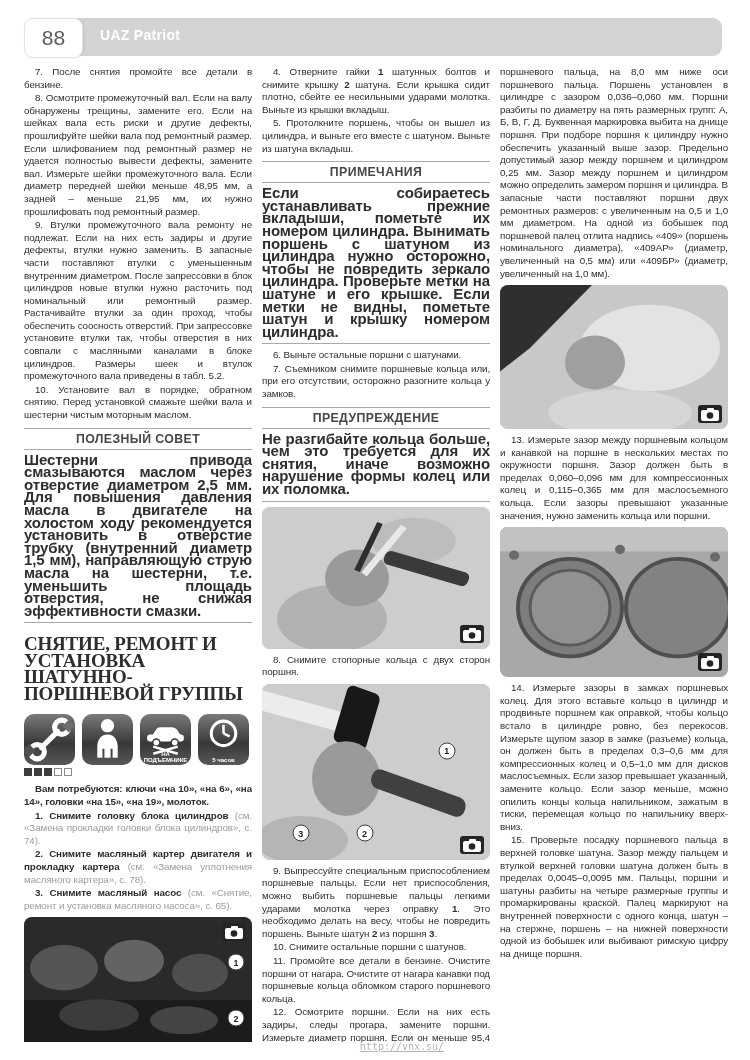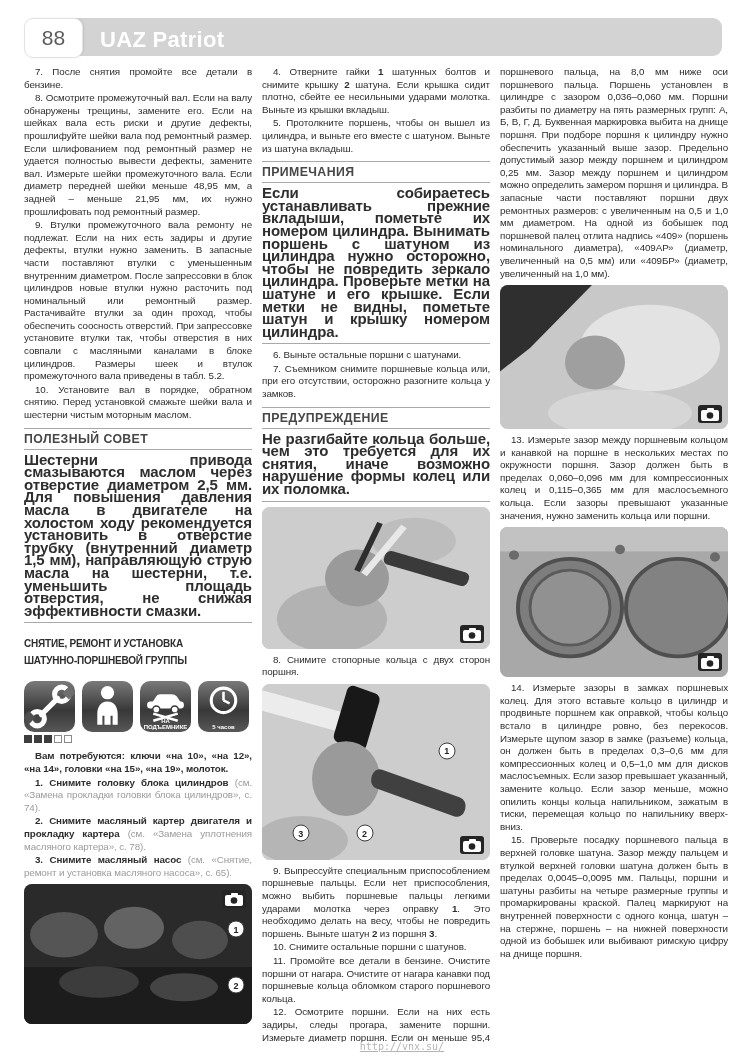--- a/index.html
+++ b/index.html
@@ -1,36 +1,36 @@
 <!DOCTYPE html>
 <html><head>
 <meta charset="utf-8">
 <style>
   html,body{margin:0;padding:0;background:#fff;}
   body{width:750px;height:1060px;font-family:"Liberation Sans",sans-serif;color:#2e2e2e;position:relative;overflow:hidden;}
   
   .hdr{position:absolute;top:18px;left:24px;right:28px;height:36px;border-radius:18px;}
   .hdr-band{position:absolute;left:24px;top:0;right:0;height:38px;background:#d3d3d3;border-radius:9px;}
   .hdr-pagebox{position:absolute;left:0;top:0;width:57px;height:38px;background:#fff;border:1px solid #e3e3e3;border-radius:9px;display:flex;align-items:center;justify-content:center;font-size:21px;color:#5c5c5c;box-shadow:1px 0 2px rgba(0,0,0,.08);}
-  .hdr-title{position:absolute;left:76px;top:9px;color:#fff;font-size:22px;font-weight:bold;letter-spacing:.3px;}
+  .hdr-title{position:absolute;left:76px;top:9px;color:#fff;font-size:14px;font-weight:bold;letter-spacing:.3px;}
   
   .cols{position:absolute;top:66px;left:24px;width:704px;height:976px;display:flex;gap:10px;}
   .col{width:228px;height:100%;overflow:hidden;}
   
   .p{margin:0 0 1px;font-size:9.8px;line-height:12.6px;text-align:justify;letter-spacing:-.1px;}
   .p.ind{text-indent:11px;}
   .p.bold{font-weight:bold;}
   .p .b{font-weight:bold;}
   .p .g{color:#9b9b9b;}
   
   .nbox{border-top:1px solid #a9a9a9;border-bottom:1px solid #a9a9a9;margin:6px 0 5px;}
-  .nbox .nt{font-size:12.3px;font-weight:bold;color:#474747;letter-spacing:.4px;padding:3px 0;border-bottom:1px solid #a9a9a9;}
+  .nbox .nt{font-size:12.3px;font-weight:bold;color:#474747;letter-spacing:.4px;padding:3px 0;border-bottom:1px solid #a9a9a9;text-align:center;}
   .nbox .nb{font-size:15px;font-weight:bold;line-height:12.6px;text-align:justify;padding:4px 0 5px;letter-spacing:-.1px;}
   
-  .shead{font-size:10px;font-weight:bold;line-height:16.5px;margin:13px 0 12px;white-space:pre-line;letter-spacing:-.2px;}
+  .shead{font-size:19px;font-weight:bold;line-height:16.5px;margin:13px 0 12px;white-space:pre-line;letter-spacing:-.2px;font-family:Liberation Serif, serif;}
   
   .icons{display:flex;gap:7px;margin:2px 0 7px;}
   .tilew{width:51px;}
   .tile{width:51px;height:51px;border-radius:10px;background:linear-gradient(180deg,#7a7a7a 0%,#383838 58%,#585858 100%);position:relative;overflow:hidden;}
   .tile svg{position:absolute;left:0;top:0;}
   .tlabel{position:absolute;bottom:2px;left:0;width:100%;text-align:center;color:#fff;font-size:6px;font-weight:bold;letter-spacing:0;}
   .diff{display:flex;gap:2px;margin-top:3px;}
   .dsq{width:8px;height:8px;border:1px solid #8a8a8a;background:#fff;box-sizing:border-box;}
   .dsq.on{background:#3d3d3d;border-color:#3d3d3d;}
   
@@ -108,21 +108,21 @@
           <div class="tile">
             <svg width="51" height="51" viewBox="0 0 50 50">
               <circle cx="25" cy="19" r="12" fill="none" stroke="#fff" stroke-width="3"></circle>
               <line x1="25" y1="19" x2="25" y2="10.5" stroke="#fff" stroke-width="2.5"></line>
               <line x1="25" y1="19" x2="31" y2="22" stroke="#fff" stroke-width="2.5"></line>
             </svg>
             <div class="tlabel">5 часов</div>
           </div>
         </div>
       </div>
-      <p class="p ind bold"><span>Вам потребуются: ключи «на 10», «на 12», «на 14», головки «на 15», «на 19», молоток.</span></p>
+      <p class="p ind bold"><span>Вам потребуются: ключи «на 10», «на 6», «на 14», головки «на 15», «на 19», молоток.</span></p>
       <p class="p ind"><span class="b">1. Снимите головку блока цилиндров </span><span class="g">(см. «Замена прокладки головки блока цилиндров», с. 74).</span></p>
       <p class="p ind"><span class="b">2. Снимите масляный картер двигателя и прокладку картера </span><span class="g">(см. «Замена уплотнения масляного картера», с. 78).</span></p>
       <p class="p ind"><span class="b">3. Снимите масляный насос </span><span class="g">(см. «Снятие, ремонт и установка масляного насоса», с. 65).</span></p>
       <div class="photo" style="height: 140px;">
         <svg class="scene" viewBox="0 0 228 160" preserveAspectRatio="none">
           <rect width="228" height="160" fill="#2a2a2a"></rect>
           <ellipse cx="40" cy="58" rx="34" ry="26" fill="#555"></ellipse>
           <ellipse cx="110" cy="50" rx="30" ry="24" fill="#636363"></ellipse>
           <ellipse cx="176" cy="64" rx="28" ry="22" fill="#4e4e4e"></ellipse>
           <rect y="95" width="228" height="65" fill="#1c1c1c"></rect>

